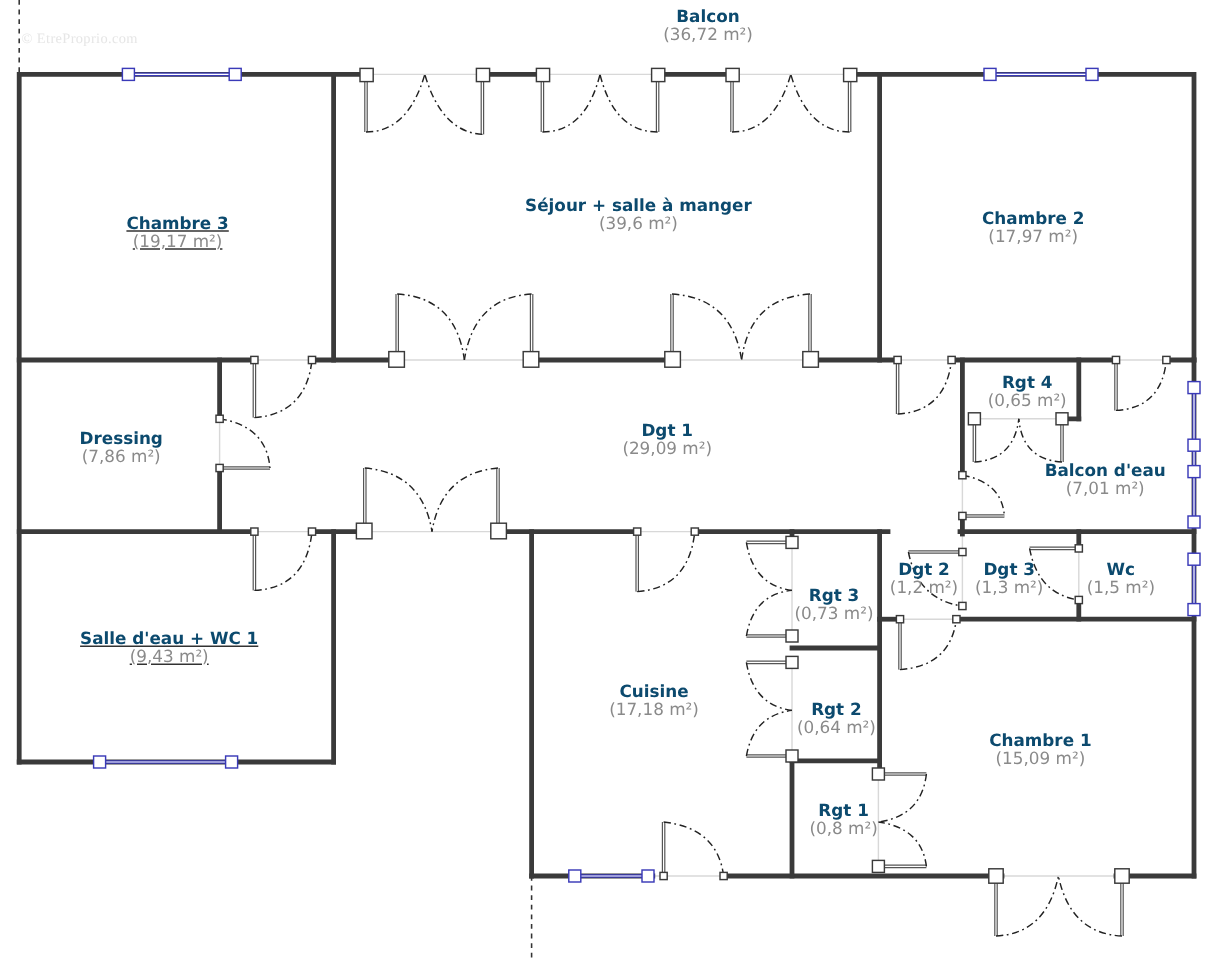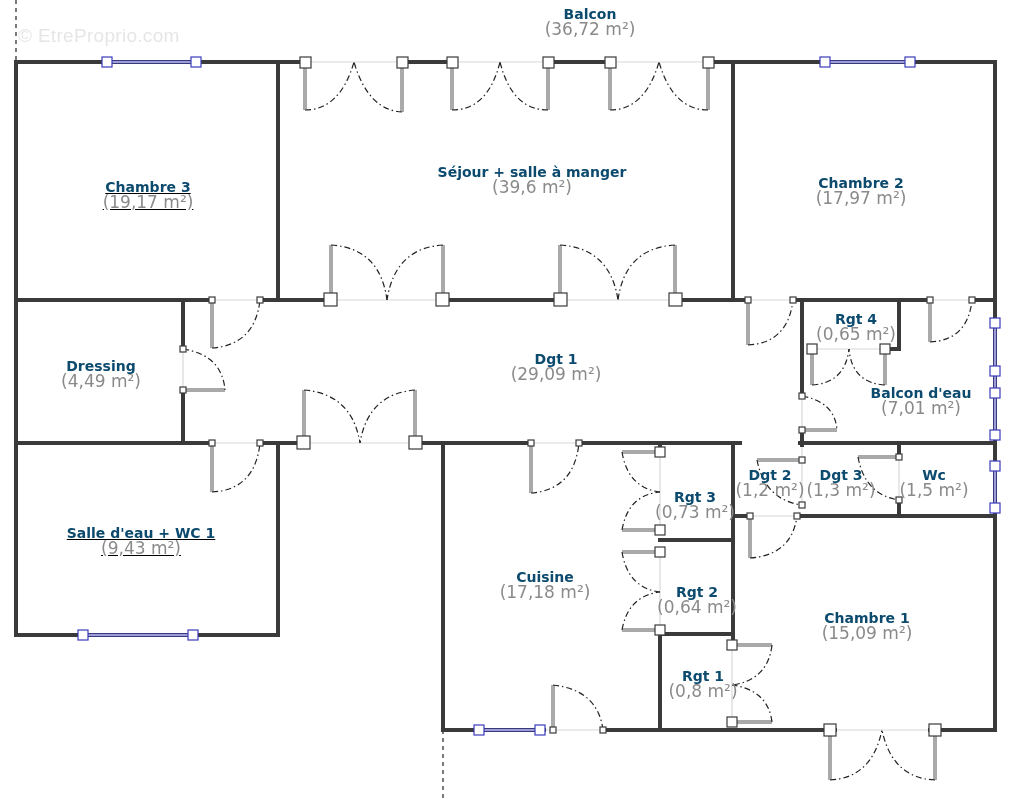--- a/index.html
+++ b/index.html
@@ -10,22 +10,22 @@
     .win { stroke: #3a3ab8; stroke-width: 3; fill: none; }
     .win-inner { stroke: #ffffff; stroke-width: 1; fill: none; }
     .jamb { fill: #ffffff; stroke: #3a3a3a; stroke-width: 1.2; }
     .jamb-win { fill: #ffffff; stroke: #3a3ab8; stroke-width: 1.2; }
     .leaf { stroke: #555; stroke-width: 3; fill: none; }
     .leaf-inner { stroke: #ffffff; stroke-width: 1; fill: none; }
     .swing { stroke: #222; stroke-width: 1.2; fill: none; stroke-dasharray: 6 3 1.5 3; }
     .guide { stroke: #333; stroke-width: 1.3; fill: none; stroke-dasharray: 4 4; }
     .label { position: absolute; text-align: center; white-space: nowrap; transform: translateX(-50%); line-height: 15px; }
     .room-name { display: block; font-weight: bold; font-size: 14px; color: #0c4a6e; font-family: "DejaVu Sans", "Liberation Sans", sans-serif; }
-    .room-area { display: block; font-size: 17px; color: #8a8a8a; font-family: "DejaVu Sans", "Liberation Sans", sans-serif; }
-    .watermark { position: absolute; left: 18px; top: 25px; font-size: 19px; color: #e6e6e6; font-family: Liberation Sans, sans-serif; letter-spacing: 0.3px; }
+    .room-area { display: block; font-size: 14px; color: #8a8a8a; font-family: "DejaVu Sans", "Liberation Sans", sans-serif; }
+    .watermark { position: absolute; left: 18px; top: 25px; font-size: 12px; color: #e6e6e6; font-family: Liberation Serif, serif; letter-spacing: 0.3px; }
   </style>
 </head>
 <body>
 
 <svg id="plan" viewBox="0 0 1024 800" xmlns="http://www.w3.org/2000/svg">
 
   <g>
     <line class="guide" x1="16" y1="0" x2="16" y2="62"></line>
     <line class="guide" x1="443" y1="730" x2="443" y2="800"></line>
   </g>
@@ -321,21 +321,21 @@
   <div class="label" style="left:861px;top:176px;">
     <span class="room-name">Chambre 2</span>
     <span class="room-area">(17,97 m²)</span>
   </div>
   <div class="label" style="left:856px;top:312px;">
     <span class="room-name">Rgt 4</span>
     <span class="room-area">(0,65 m²)</span>
   </div>
   <div class="label" style="left:101px;top:359px;">
     <span class="room-name">Dressing</span>
-    <span class="room-area">(4,49 m²)</span>
+    <span class="room-area">(7,86 m²)</span>
   </div>
   <div class="label" style="left:556px;top:352px;">
     <span class="room-name">Dgt 1</span>
     <span class="room-area">(29,09 m²)</span>
   </div>
   <div class="label" style="left:921px;top:386px;">
     <span class="room-name">Balcon d'eau</span>
     <span class="room-area">(7,01 m²)</span>
   </div>
   <div class="label" style="left:770px;top:468px;">

